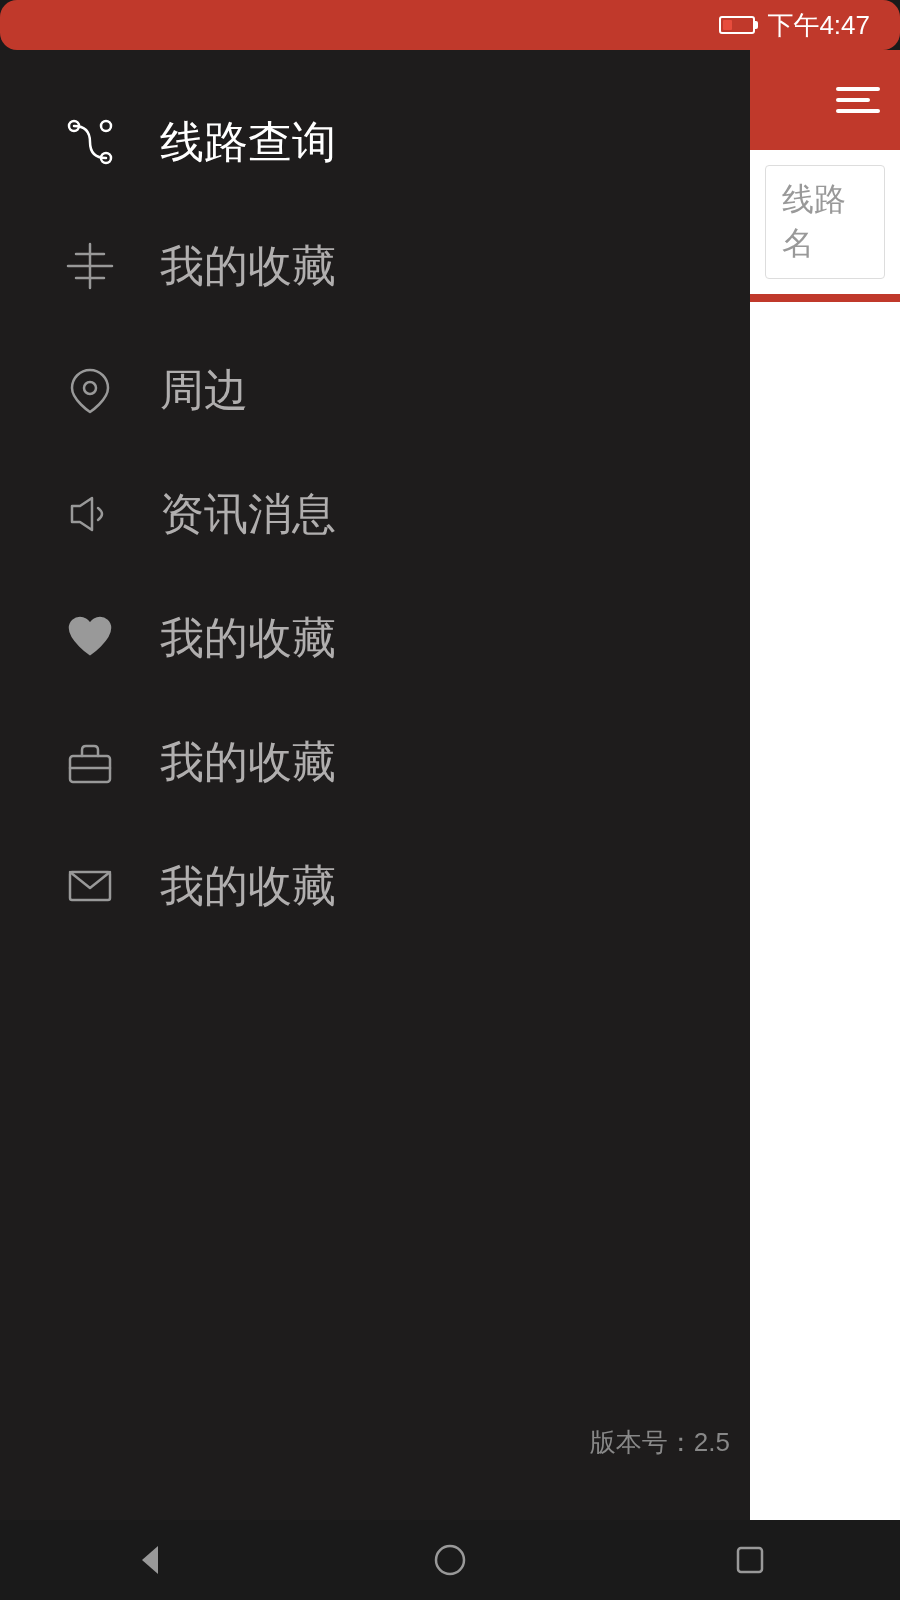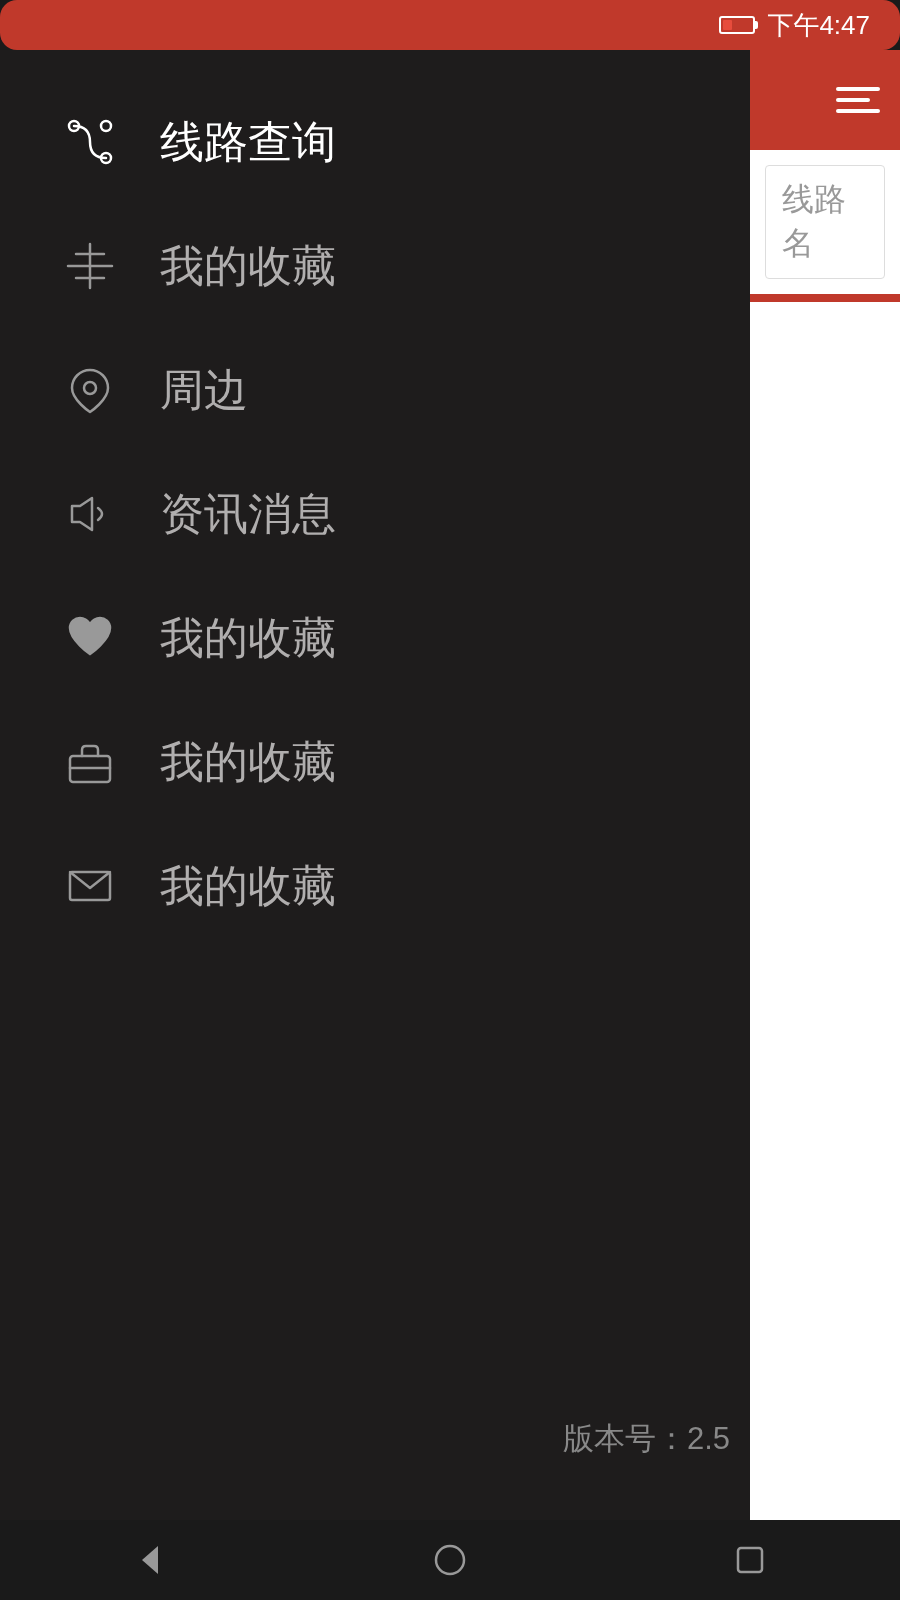--- a/index.html
+++ b/index.html
@@ -121,21 +121,21 @@
     .sidebar-item.active .sidebar-icon svg rect {
       stroke: #ffffff;
     }
 
     
     .version-text {
       position: absolute;
       bottom: 60px;
       right: 20px;
       color: #888;
-      font-size: 31px;
+      font-size: 26px;
     }
 
     
     .right-panel {
       flex: 1;
       background: #f9a8d4;
       display: flex;
       flex-direction: column;
       overflow: hidden;
     }

